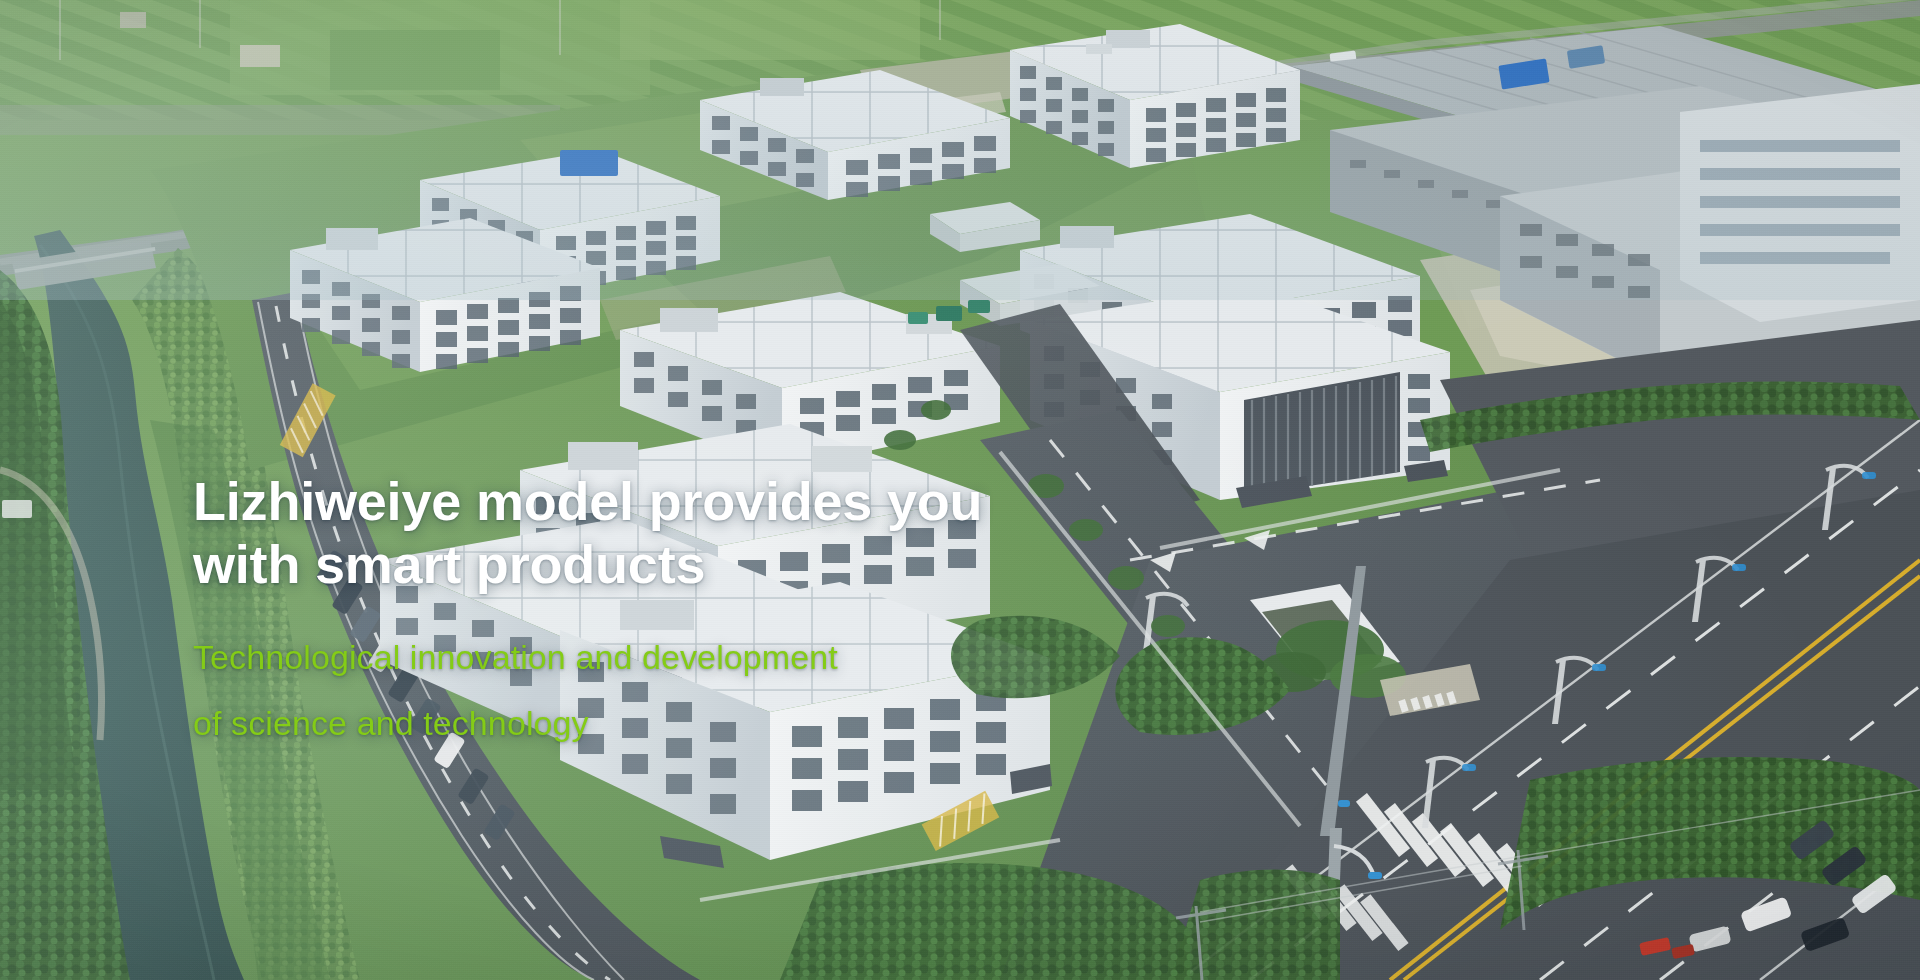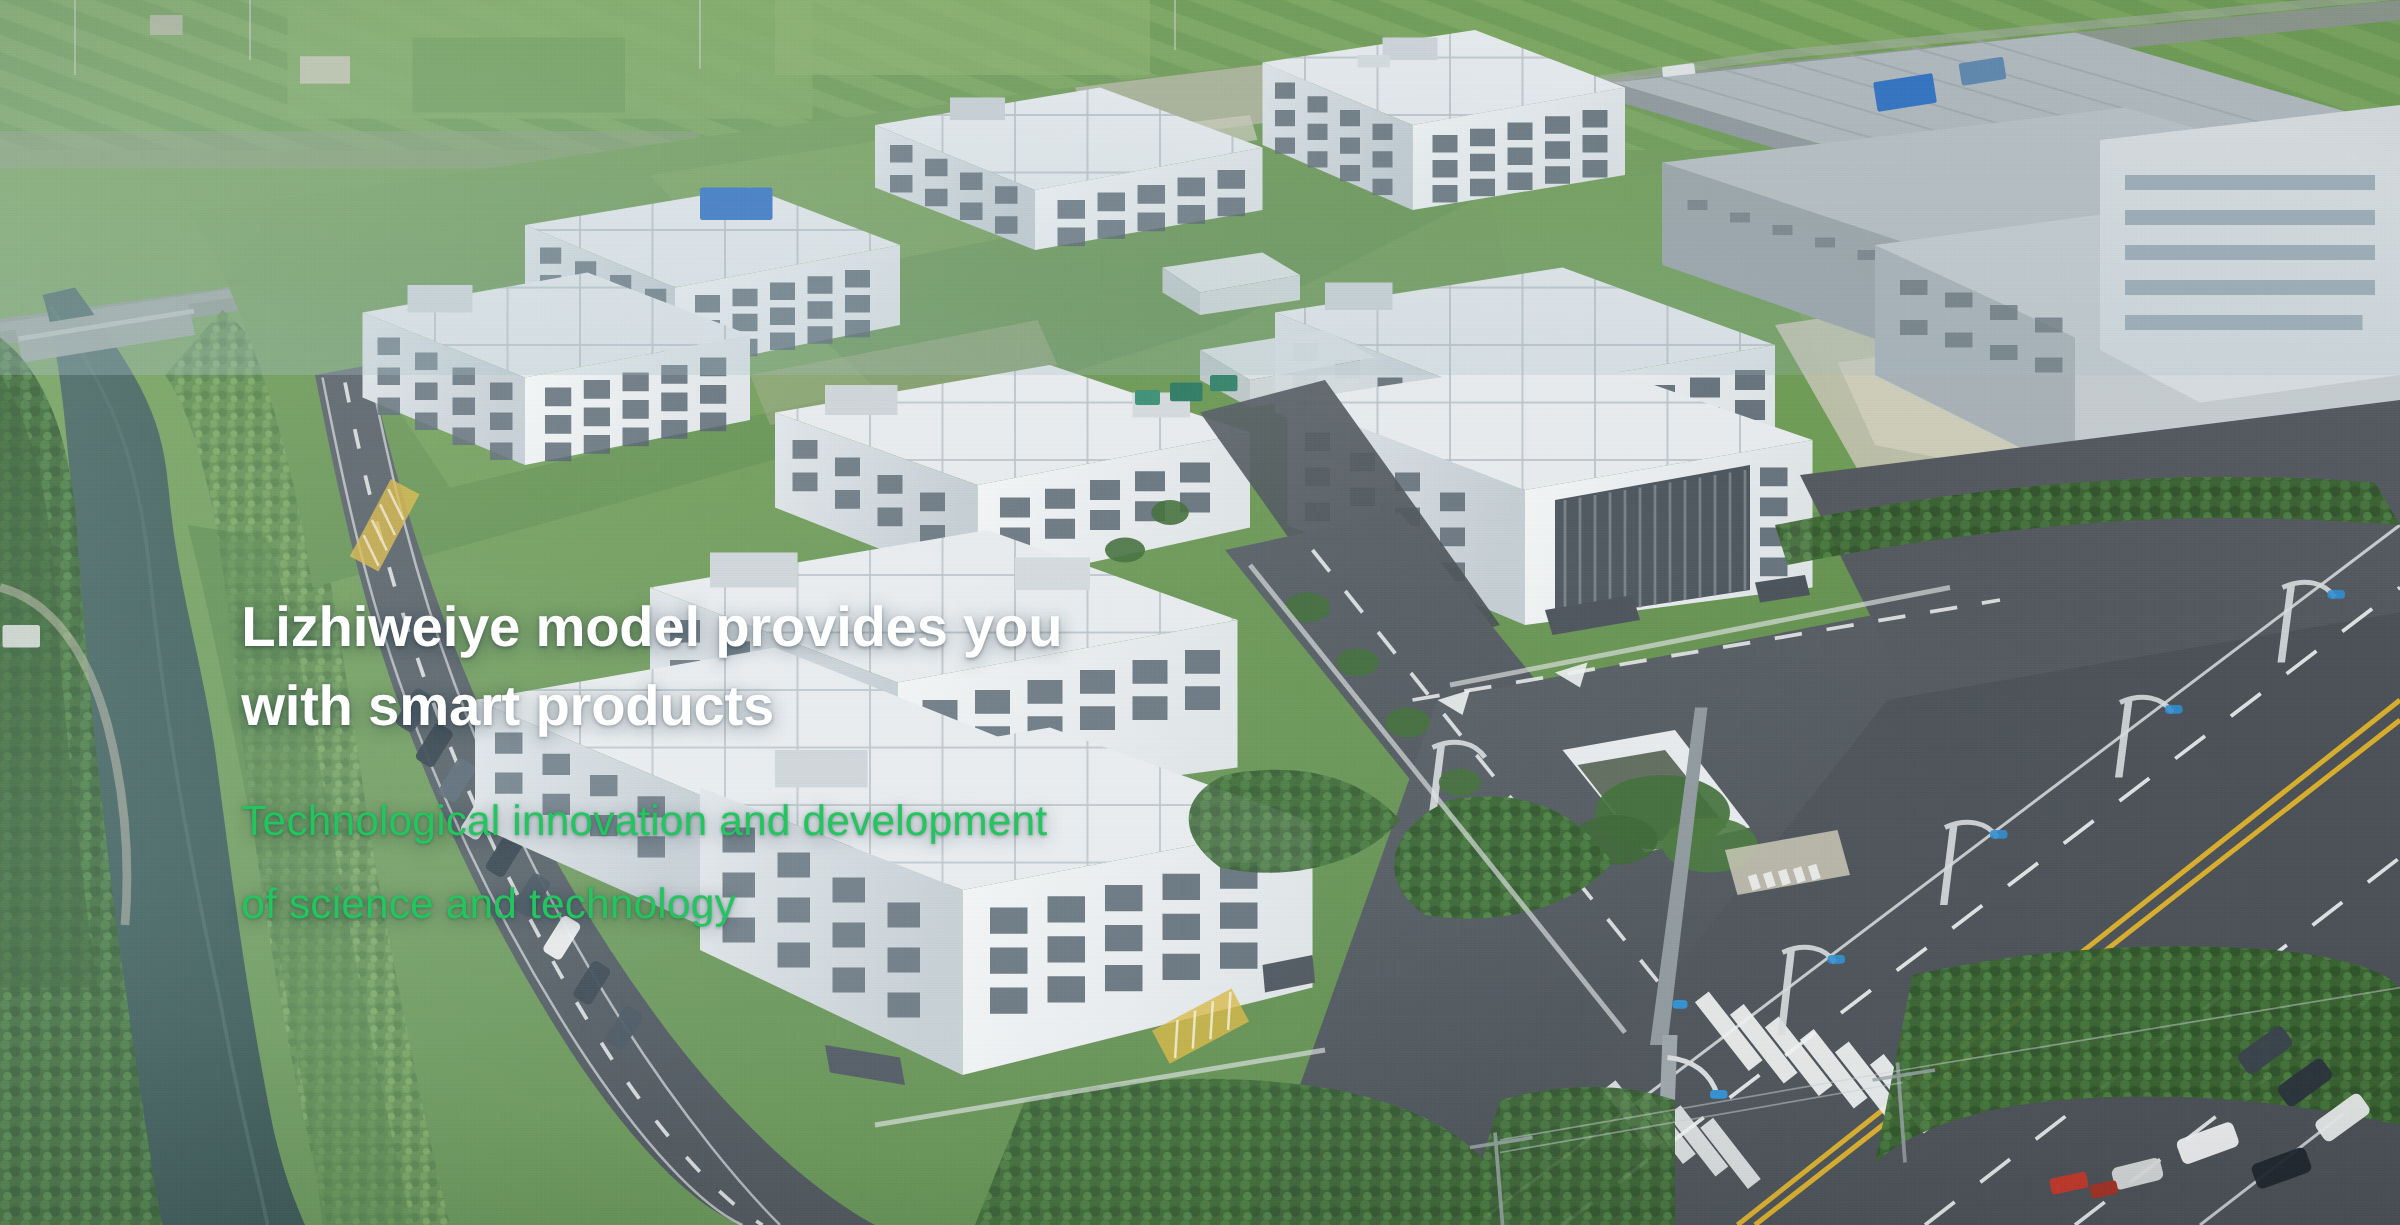--- a/index.html
+++ b/index.html
@@ -43,29 +43,29 @@
   
   .copy{
     position:absolute;
     left:193px; top:470px;
     width:1100px;
     z-index:20;
     text-shadow:0 2px 14px rgba(20,40,55,.42), 0 1px 3px rgba(20,40,55,.35);
   }
   .headline{
     color:#ffffff;
-    font-size:45px;
+    font-size:54px;
     font-weight:700;
     line-height:63px;
     letter-spacing:-0.2px;
     white-space:pre-line;
   }
   .subhead{
     margin-top:28px;
-    color:#22c55e;
+    color:#84cc16;
     font-size:34px;
     font-weight:400;
     line-height:66px;
     letter-spacing:0.1px;
     white-space:pre-line;
   }
 </style>
 </head>
 <body>
 

